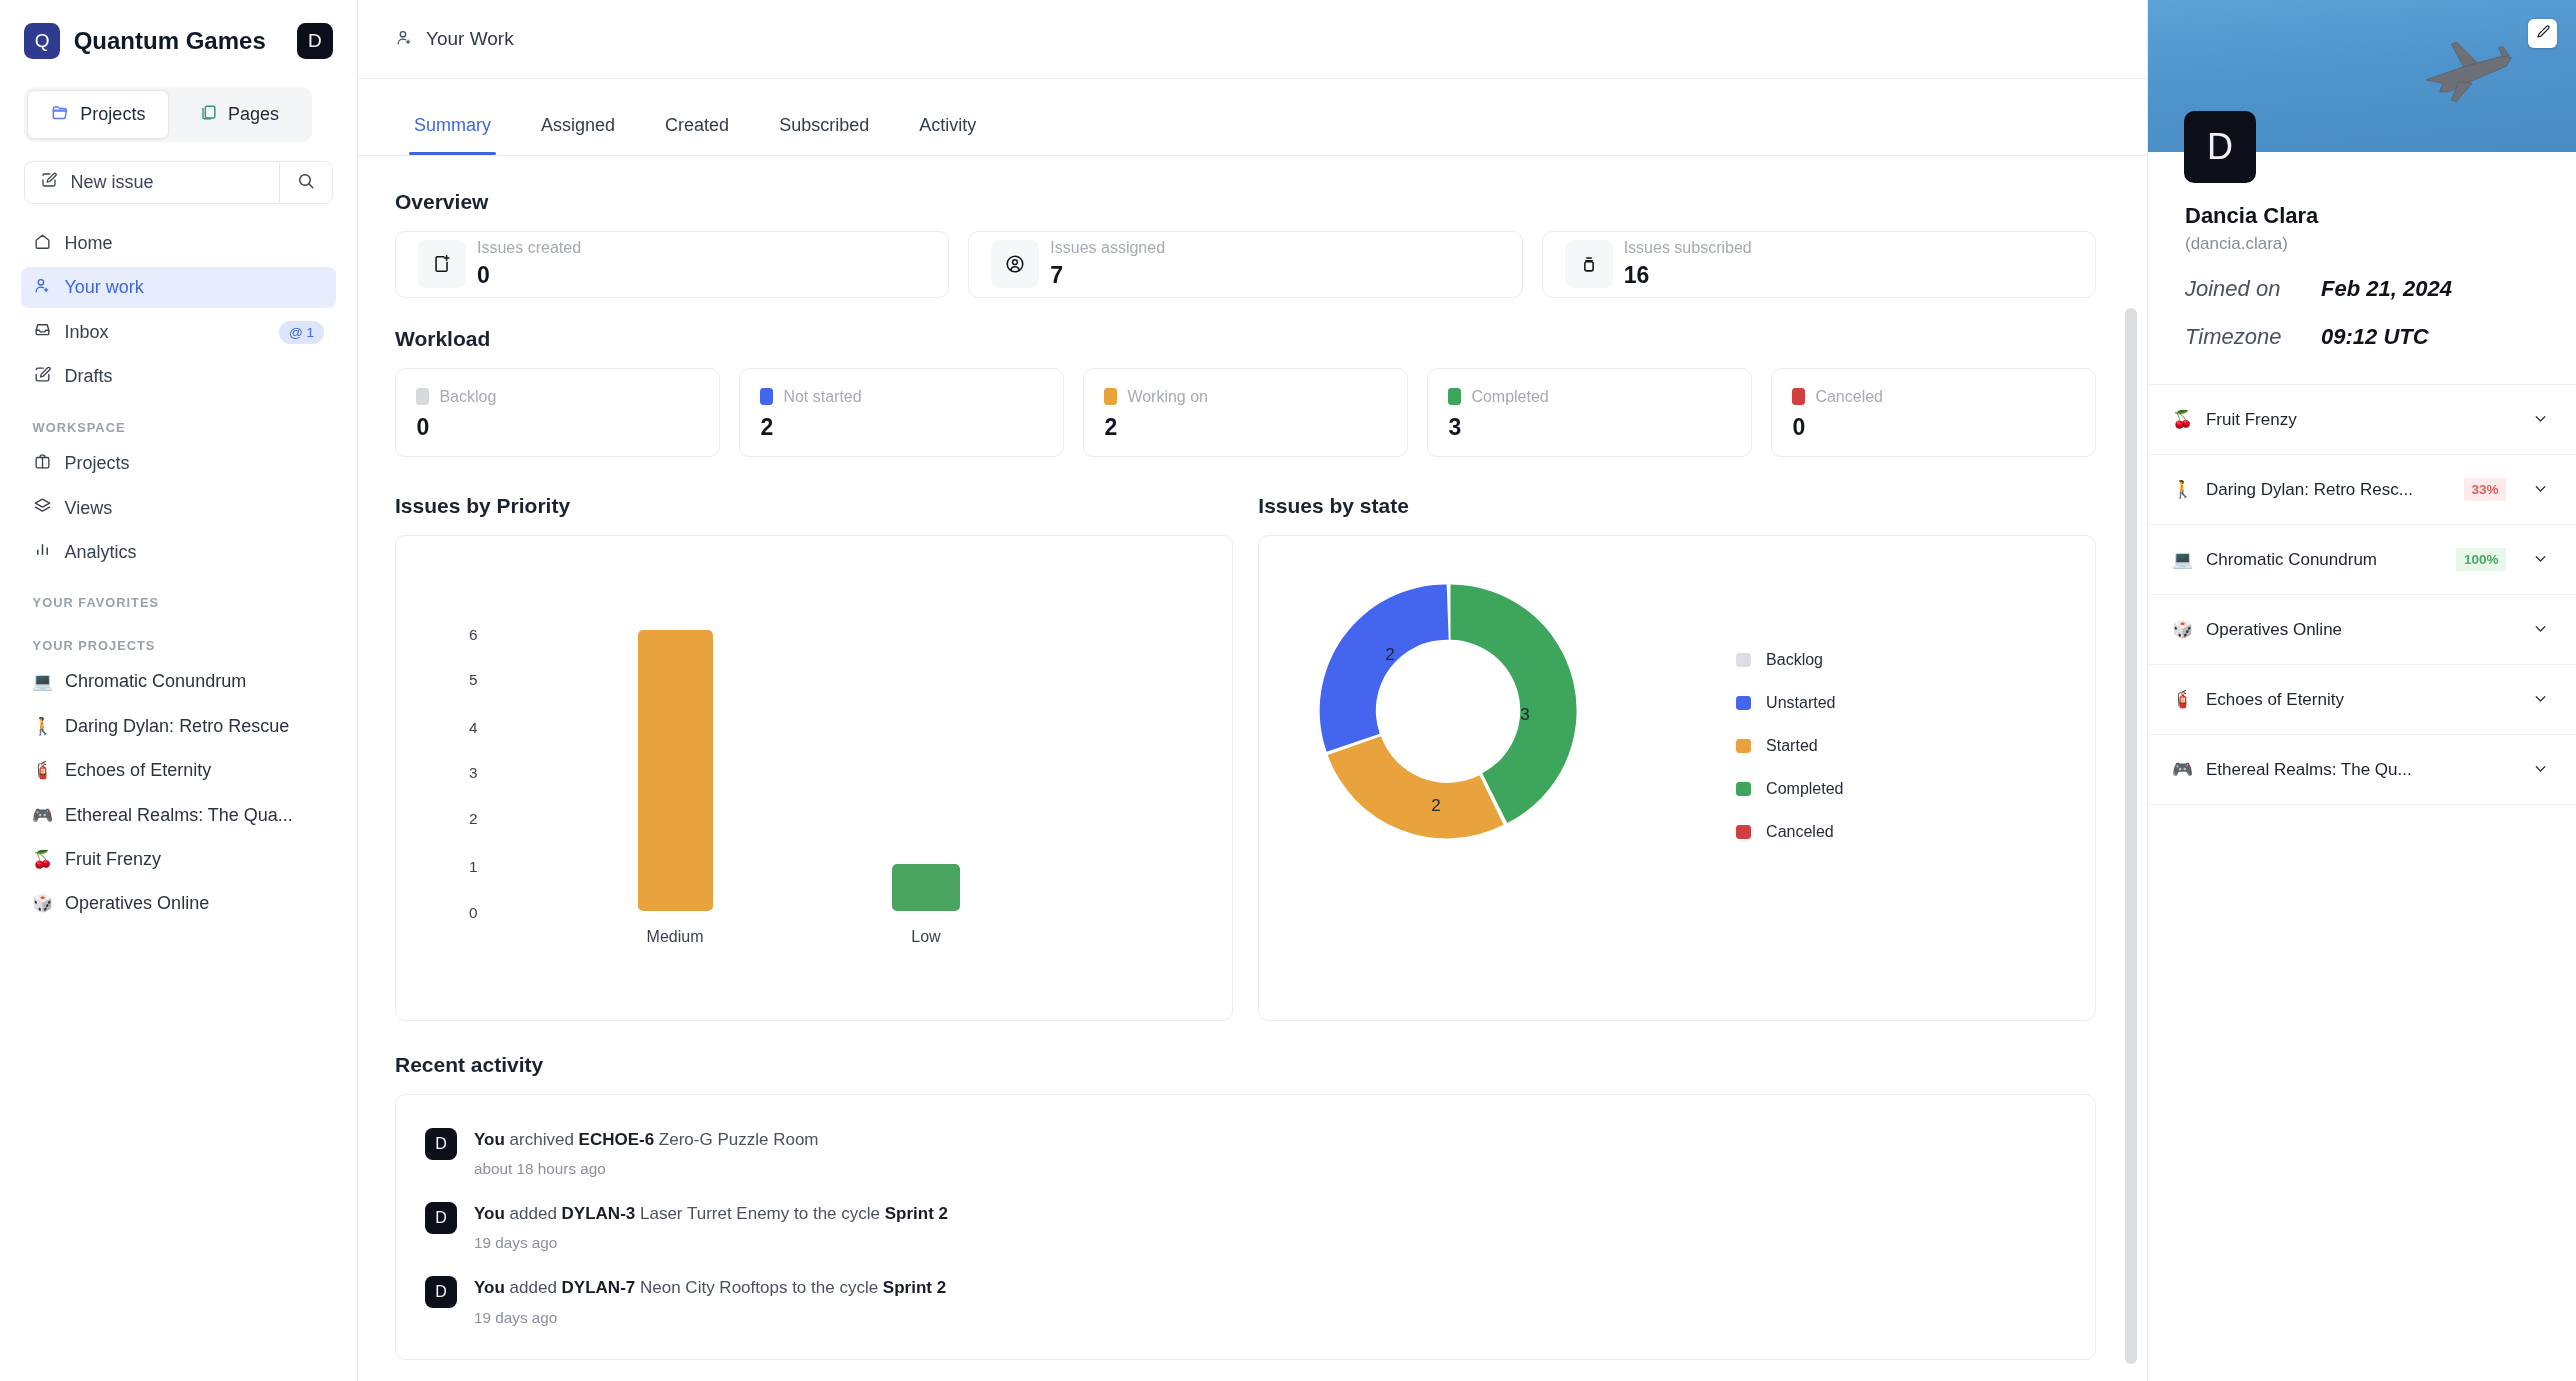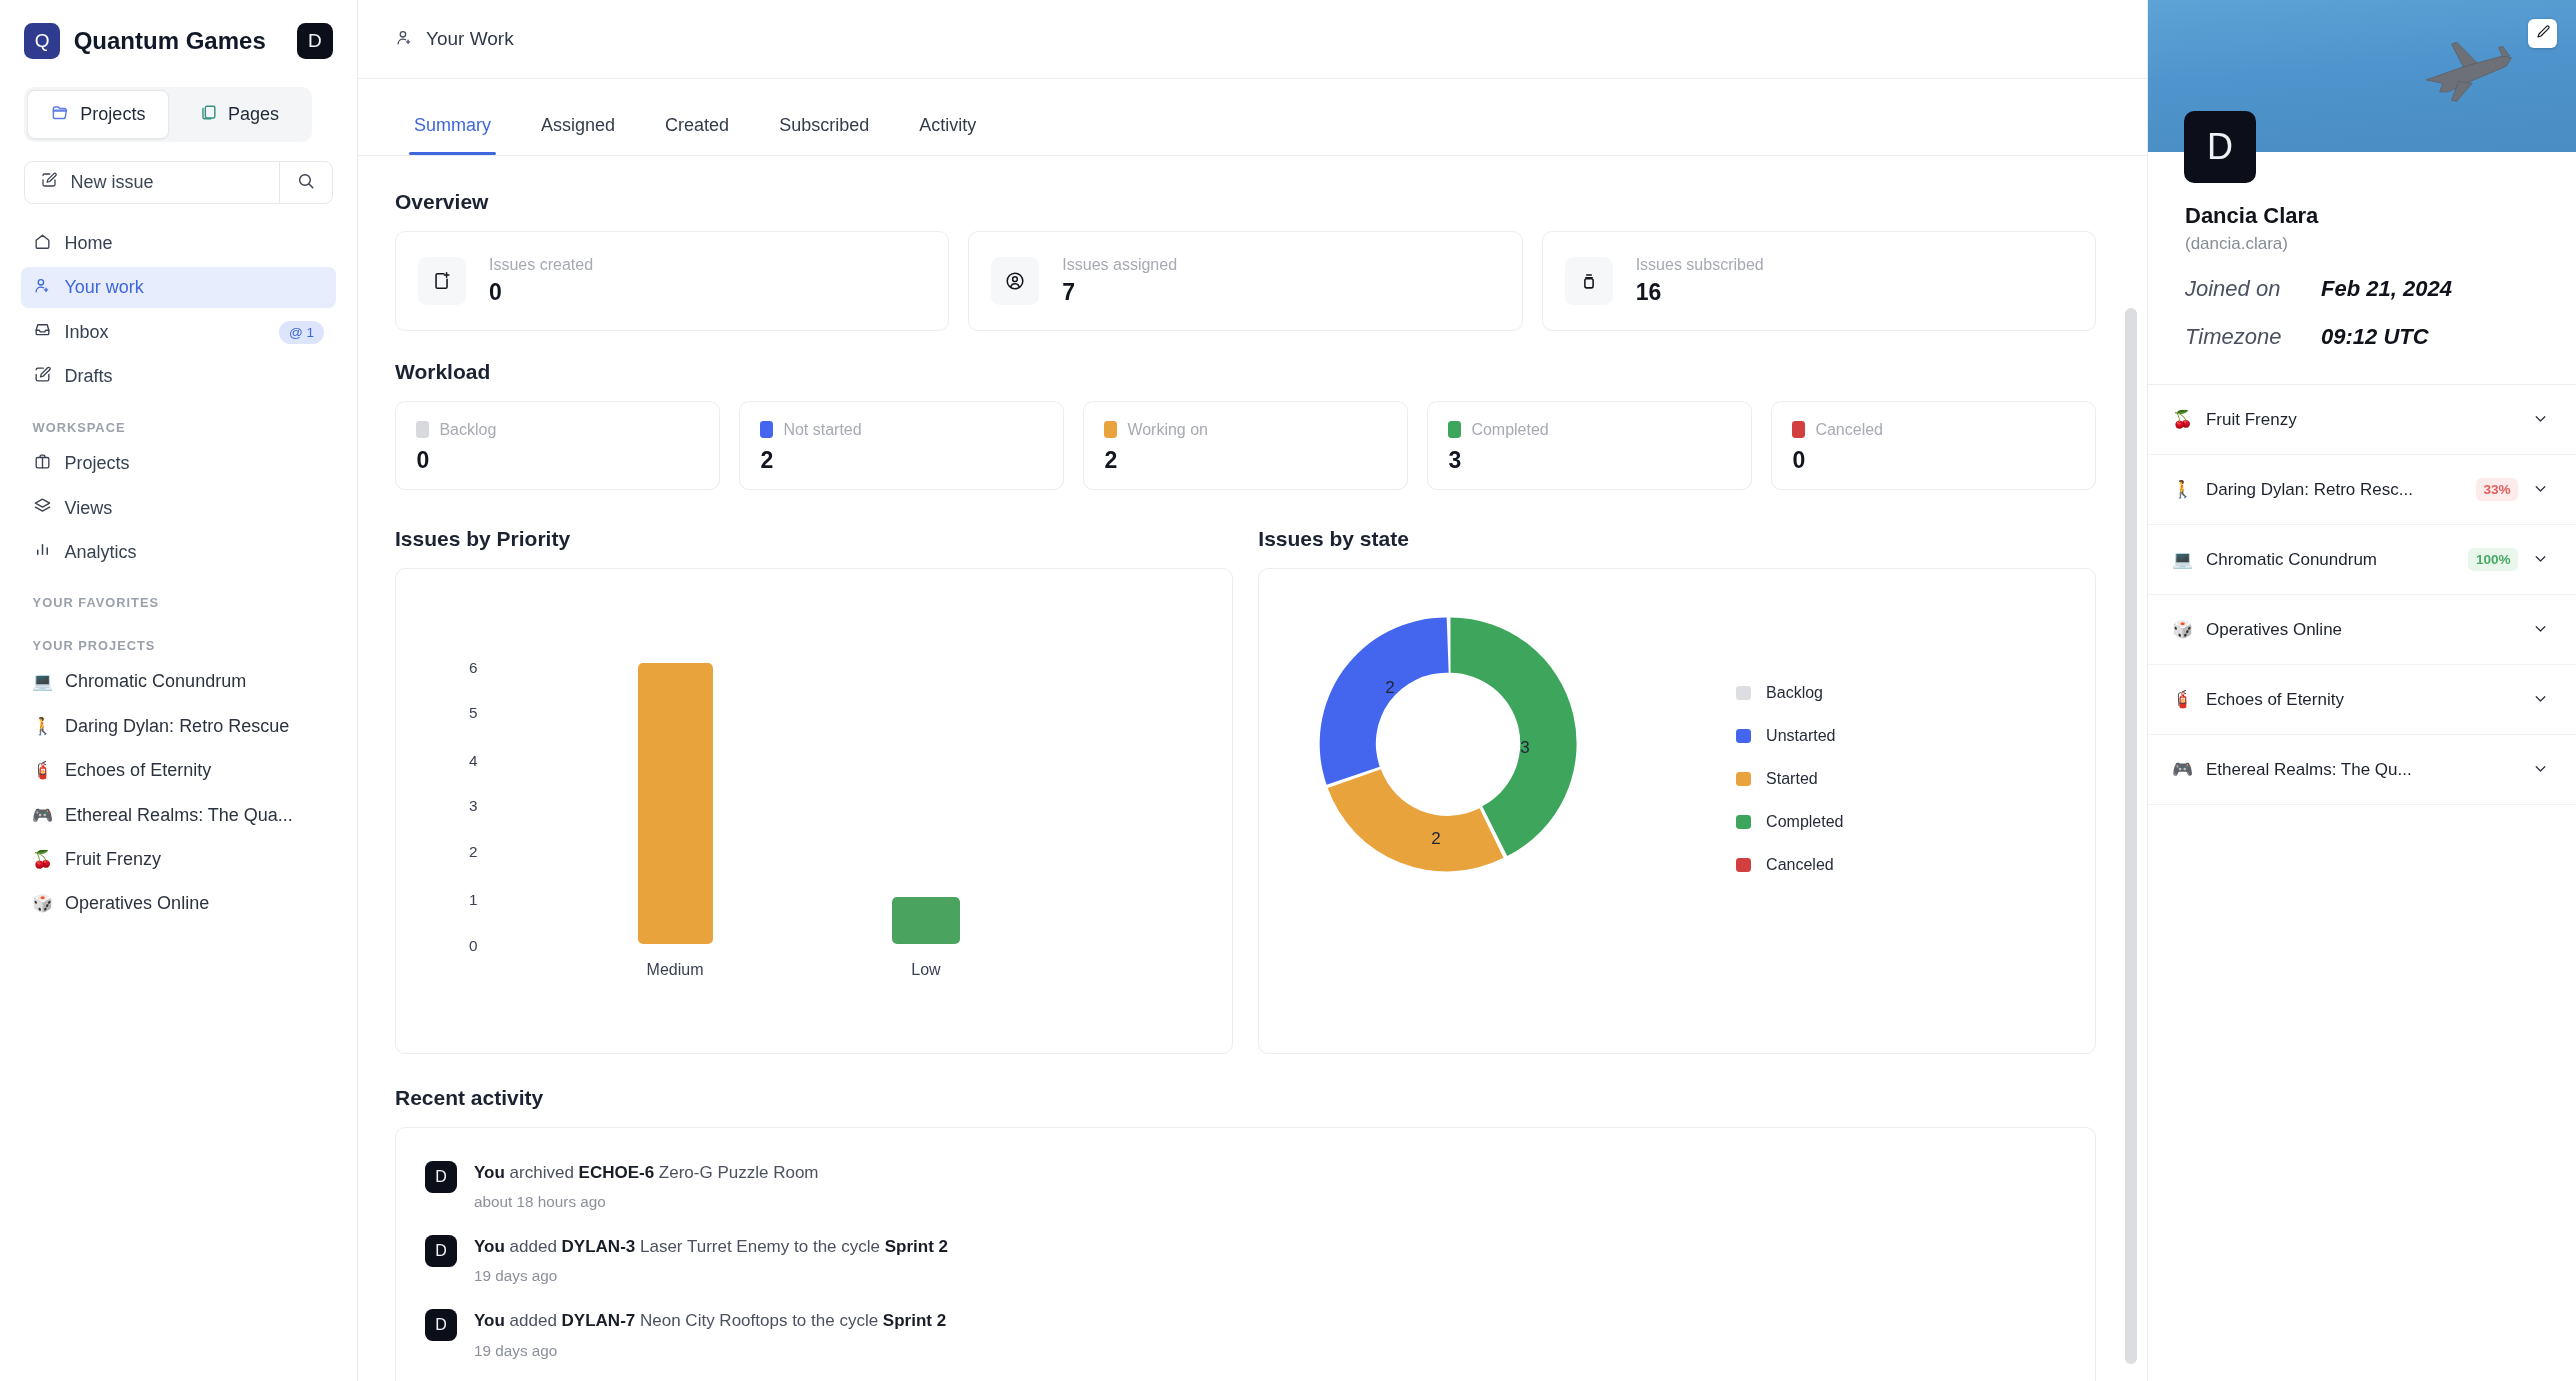--- a/index.html
+++ b/index.html
@@ -110,21 +110,21 @@
   }
   .scroll-area {
     flex: 1; overflow: hidden; position: relative; padding: 0 0 0 0;
   }
   .content { padding: 27px 51px 0 37px; }
   .sec-title { font-size: 21px; font-weight: 600; color: #1b2231; margin: 6.8px 0 17px 0; }
 
   .cards3 { display: flex; gap: 19px; }
   .ovcard {
     flex: 1; border: 0.9px solid #ececee; border-radius: 10.2px;
-    height: 100px; display: flex; align-items: center; gap: 23px; padding: 0 22px;
+    height: 67px; display: flex; align-items: center; gap: 11px; padding: 0 22px;
   }
   .ovicon {
     width: 48px; height: 48px; border-radius: 8.5px; background: #f6f7f8;
     display: flex; align-items: center; justify-content: center;
   }
   .ovlabel { font-size: 16px; color: #a6aab2; margin-bottom: 5.1px; }
   .ovvalue { font-size: 23px; font-weight: 700; color: #11151f; }
 
   .cards5 { display: flex; gap: 19px; }
   .wlcard {
@@ -196,21 +196,21 @@
   .rp-handle { font-size: 17px; color: #868c97; margin-top: 5.1px; }
   .rp-kv { display: flex; margin-top: 22px; font-size: 22px; font-style: italic; }
   .rp-k { width: 136px; color: #4b5160; }
   .rp-v { color: #10131b; font-weight: 600; }
   .rp-list { margin-top: 34px; border-top: 0.9px solid #eeeff1; }
   .rp-item {
     display: flex; align-items: center; gap: 13.6px; height: 70px;
     border-bottom: 0.9px solid #f1f2f4; padding: 0 27px 0 24px; cursor: pointer;
   }
   .rp-name-t { flex: 1; font-size: 17px; color: #1c222e; white-space: nowrap; overflow: hidden; }
-  .pill { font-size: 13.6px; font-weight: 600; border-radius: 6px; padding: 4.3px 7.7px; }
+  .pill { font-size: 13.6px; font-weight: 600; border-radius: 0; padding: 4.3px 7.7px; margin-right: 12px; }
   .pill.red { background: #fdeaea; color: #e06060; }
   .pill.green { background: #e8f6ec; color: #4aab66; }
 </style>
 </head>
 <body>
 
 <div class="app">
 
   <aside class="sidebar">
     <div class="ws-header">

